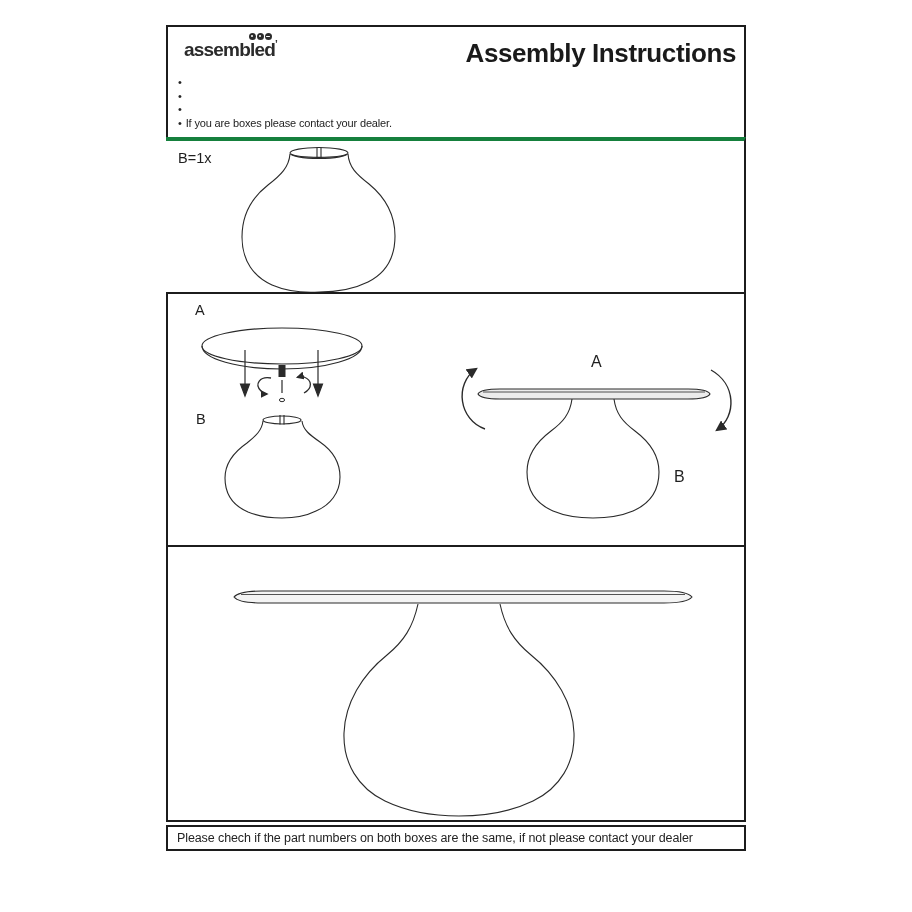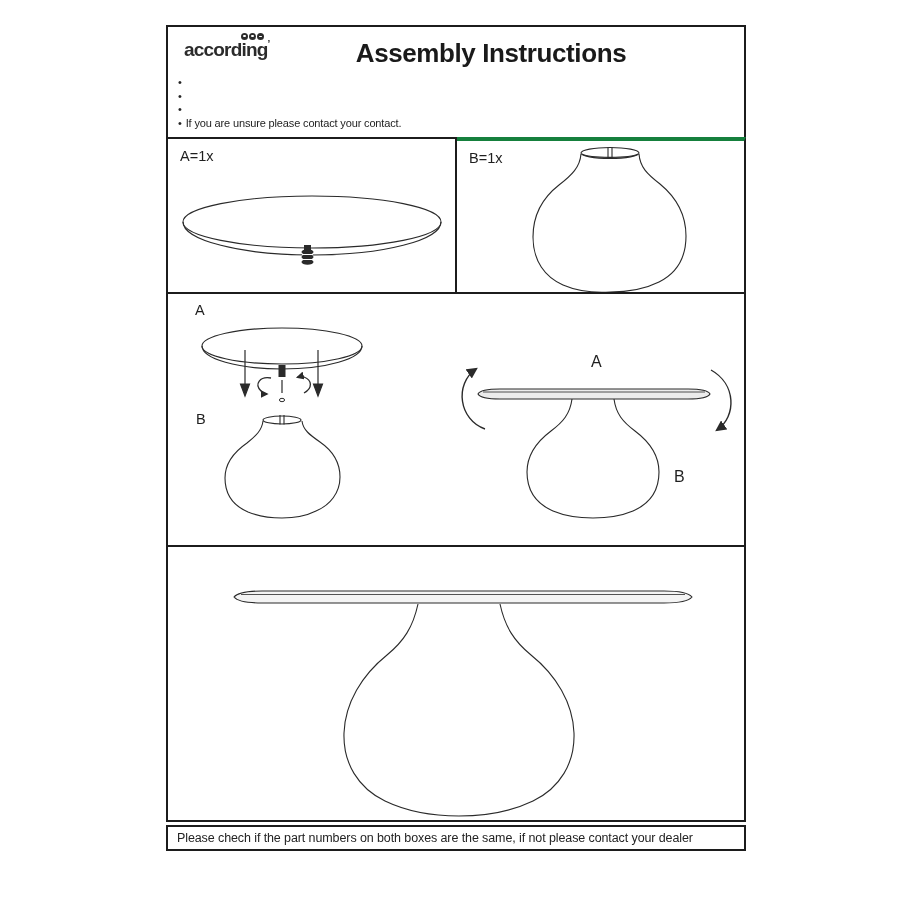--- a/index.html
+++ b/index.html
@@ -16,21 +16,21 @@
   
   .header { height: 114px; padding: 4px 8px 0 8px; position: relative; }
   .header-top { position: relative; height: 44px; }
   .brand { position: absolute; left: 8px; top: 8px; }
   .brand-text { font-size: 19px; font-weight: bold; letter-spacing: -0.8px; color: #2b2b2b; }
   .brand-mark { font-size: 10px; font-weight: bold; vertical-align: top; color:#2b2b2b; }
   .brand-dots { position: absolute; right: 6px; top: -6px; display: flex; gap: 1px; }
   .brand-dot { width: 7px; height: 7px; border-radius: 50%; background: #2b2b2b; position: relative; }
   .brand-dot i { position: absolute; left: 2px; top: 2px; width: 2.4px; height: 2.4px; background: #fff; border-radius: 50%; }
   .brand-dot.dash i { width: 3.4px; height: 1.6px; border-radius: 1px; top: 2.6px; left: 1.6px; }
-  .page-title { text-align: center; font-size: 26px; font-weight: bold; letter-spacing: -0.4px; line-height: 44px; padding-left: 70px; color:#1a1a1a; }
+  .page-title { text-align: right; font-size: 26px; font-weight: bold; letter-spacing: -0.4px; line-height: 44px; padding-left: 70px; color:#1a1a1a; }
   .bullets { margin-top: 1px; padding-left: 2px; }
   .bullet-line { display: flex; gap: 4px; font-size: 11px; letter-spacing: -0.15px; line-height: 13.5px; white-space: nowrap; color:#232323; }
 
   
   .parts-row { display: flex; height: 157px; margin-top: -2px; }
   .part { position: relative; box-sizing: border-box; }
   .part-a { width: 291px; border-right: 2px solid #1c1c1c; }
   .part-b { flex: 1; }
   .part-label { position: absolute; left: 12px; top: 9px; font-size: 14.5px; color:#1f1f1f; }
   .part svg, .assembly svg, .final svg { position: absolute; left: 0; top: 0; }
@@ -62,59 +62,42 @@
             <span class="brand-dot">
                 <i></i>
               </span>
             <span class="brand-dot">
                 <i></i>
               </span>
             <span class="brand-dot dash">
                 <i></i>
               </span>
           </div>
-          <span class="brand-text">according</span><span class="brand-mark">’</span>
+          <span class="brand-text">assembled</span><span class="brand-mark">’</span>
         </div>
         <div class="page-title">Assembly Instructions</div>
       </div>
       <div class="bullets">
         <div class="bullet-line">
             <span>•</span>
           </div>
         <div class="bullet-line">
             <span>•</span>
           </div>
         <div class="bullet-line">
             <span>•</span>
           </div>
         <div class="bullet-line">
             <span>•</span>
-            <span>If you are unsure please contact your contact.</span>
+            <span>If you are boxes please contact your dealer.</span>
           </div>
       </div>
     </div>
 
     <div class="parts-row">
-      <div class="box part part-a" style="border-top:2px solid #1c1c1c;">
-        <span class="part-label">A=1x</span>
-        <svg width="286" height="152" viewBox="0 0 286 152">
-          <g fill="none" stroke="#2a2a2a" stroke-width="1.1">
-            <ellipse cx="144" cy="83" rx="129" ry="26"></ellipse>
-            <path d="M 15,83 A 129 33 0 0 0 273,83"></path>
-          </g>
-          <g>
-            <rect x="136" y="106" width="7" height="5" fill="#2a2a2a"></rect>
-            <ellipse cx="139.5" cy="113" rx="6" ry="2.8" fill="#2a2a2a"></ellipse>
-            <ellipse cx="139.5" cy="118" rx="6" ry="2.8" fill="#2a2a2a"></ellipse>
-            <ellipse cx="139.5" cy="123" rx="6" ry="2.8" fill="#2a2a2a"></ellipse>
-            <line x1="134" y1="115.5" x2="145" y2="115.5" stroke="#ffffff" stroke-width="1"></line>
-            <line x1="134" y1="120.5" x2="145" y2="120.5" stroke="#ffffff" stroke-width="1"></line>
-          </g>
-        </svg>
-      </div>
       <div class="box part part-b" style="border-top:4px solid #15803d; border-left:0;">
         <span class="part-label">B=1x</span>
         <svg width="285" height="152" viewBox="0 0 285 152">
           <g fill="none" stroke="#2a2a2a" stroke-width="1.1">
             <path d="M 124,13 C 123,26 115,34 102,44 C 84,58 76,76 76,96 C 76,120 88,136 106,144 C 120,150 136,152 153,151 C 170,151 188,148 202,141 C 220,132 229,117 229,95 C 229,74 220,57 203,43 C 190,33 183,26 182,13"></path>
             <ellipse cx="153" cy="12" rx="29" ry="5.5"></ellipse>
             <path d="M 125,13 A 29 4.5 0 0 0 181,13"></path>
             <line x1="151" y1="6.5" x2="151" y2="18"></line>
             <line x1="155" y1="6.5" x2="155" y2="18"></line>
           </g>

